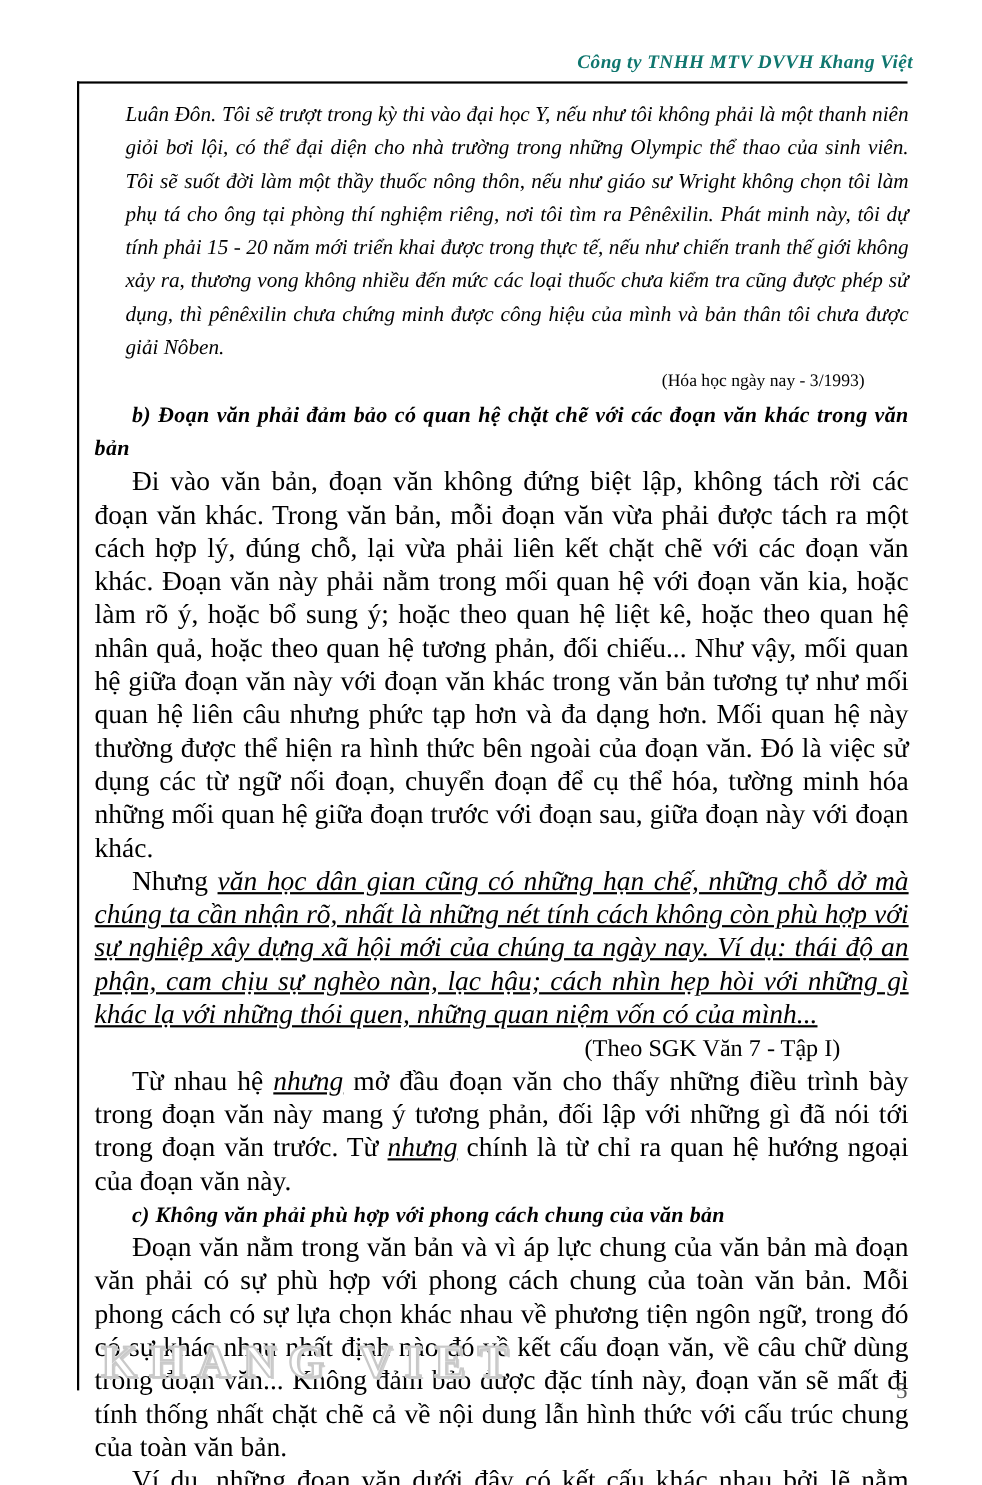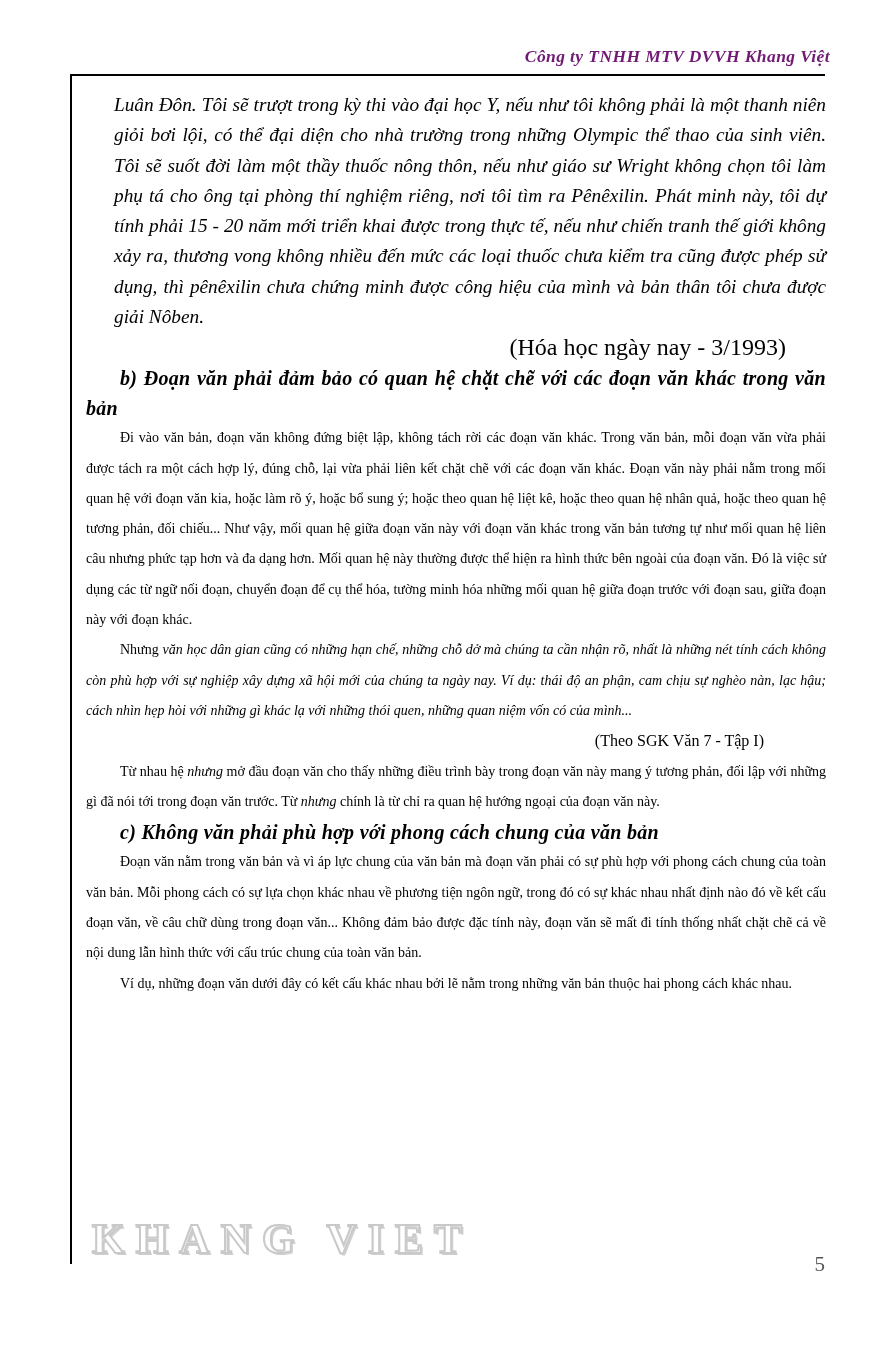--- a/index.html
+++ b/index.html
@@ -27,21 +27,21 @@
     position: absolute;
     left: 70px;
     top: 46px;
     width: 760px;
     text-align: right;
     font-family: "Liberation Serif", serif;
     font-weight: bold;
     font-style: italic;
     font-size: 17.5px;
     letter-spacing: 0.4px;
-    color: #701a75;
+    color: #0f766e;
   }
   .header-rule {
     position: absolute;
     left: 70px;
     top: 74px;
     width: 755px;
     height: 2px;
     background: #000;
   }
   
@@ -55,51 +55,51 @@
   }
   
   .content {
     position: absolute;
     left: 86px;
     top: 90px;
     width: 740px;
   }
   p {
     margin: 0 0 0 0;
-    font-size: 14px;
+    font-size: 25px;
     line-height: 30.3px;
     text-align: justify;
     text-justify: inter-word;
     hyphens: none;
   }
   p.indent { text-indent: 34px; }
-  .ital { font-style: italic; }
+  .ital { font-style: italic; text-decoration: underline; }
   .italic-block {
     font-style: italic;
     font-size: 19.3px;
     line-height: 30.3px;
     text-align: justify;
     margin-left: 28px;
   }
   .heading {
     font-weight: bold;
     font-style: italic;
     font-size: 20px;
     line-height: 30.3px;
     text-align: justify;
     letter-spacing: 0.3px;
   }
   .src-line {
-    font-size: 24px;
+    font-size: 16px;
     line-height: 30.3px;
     text-align: right;
     padding-right: 40px;
   }
   .src-line2 {
-    font-size: 16px;
+    font-size: 22px;
     line-height: 30.3px;
     text-align: right;
     padding-right: 62px;
   }
   
   .watermark {
     position: absolute;
     left: 92px;
     top: 1215px;
     width: 700px;

